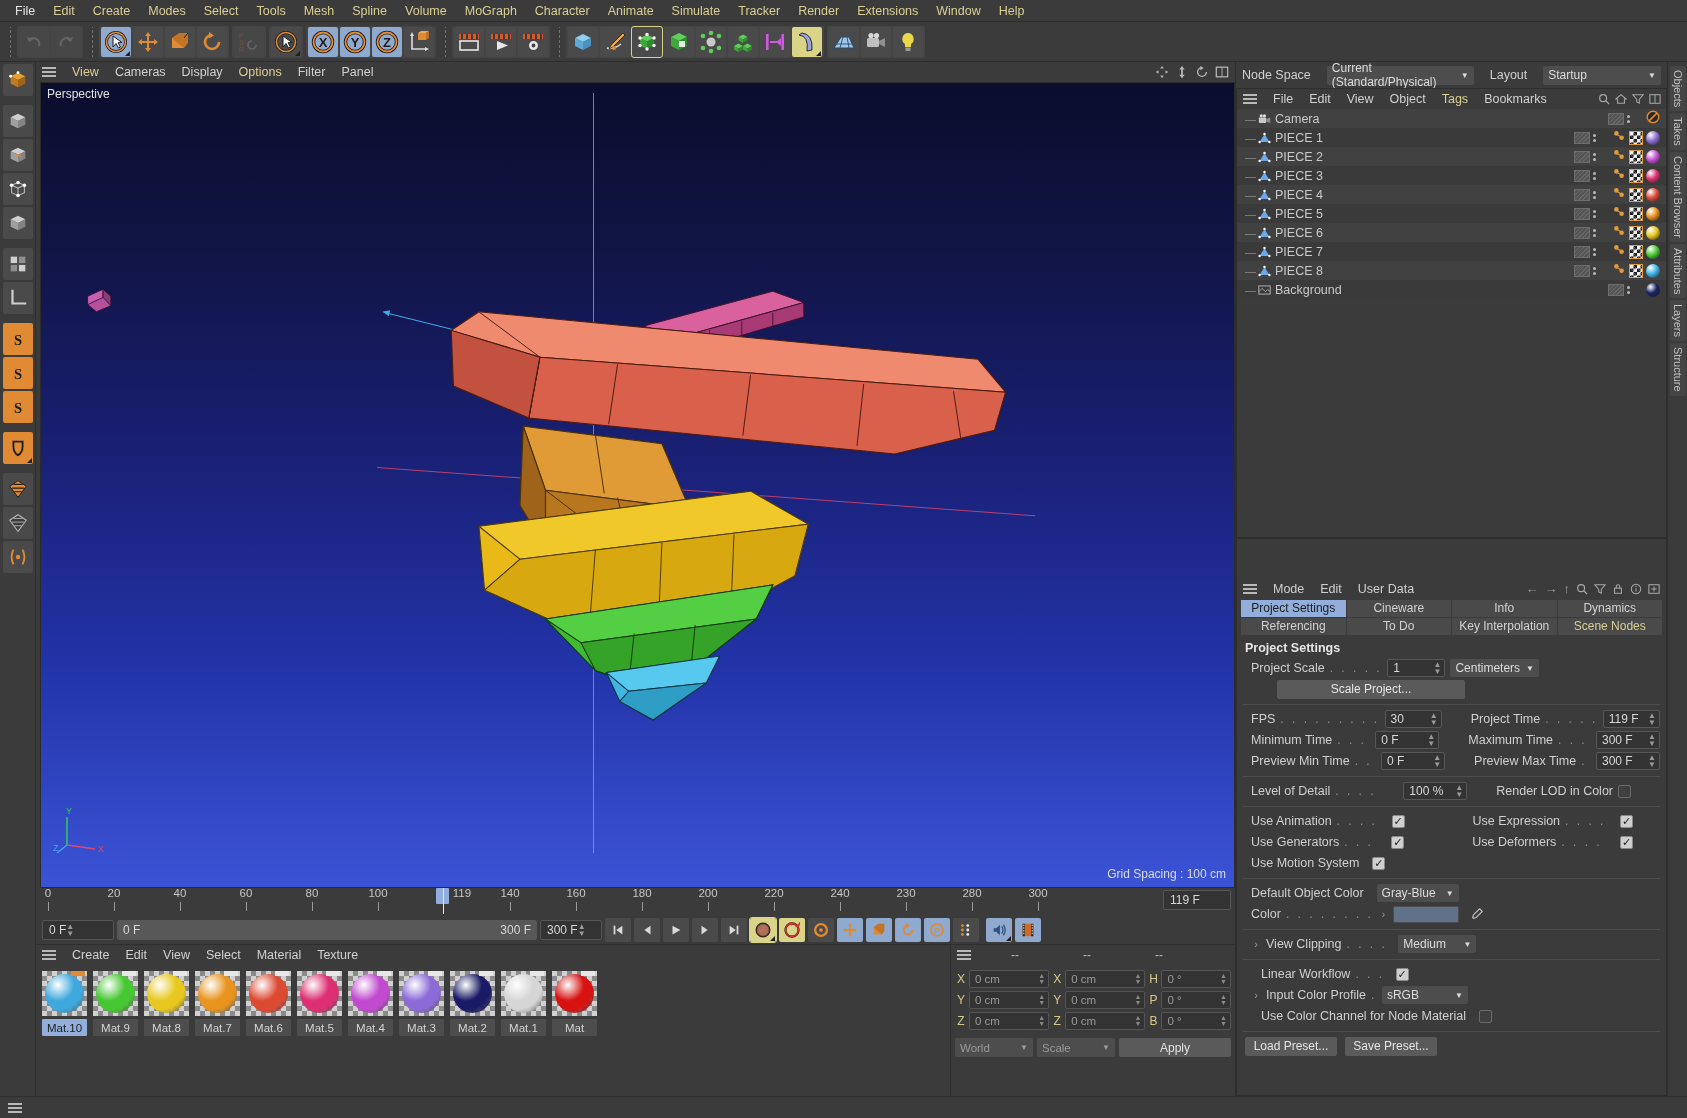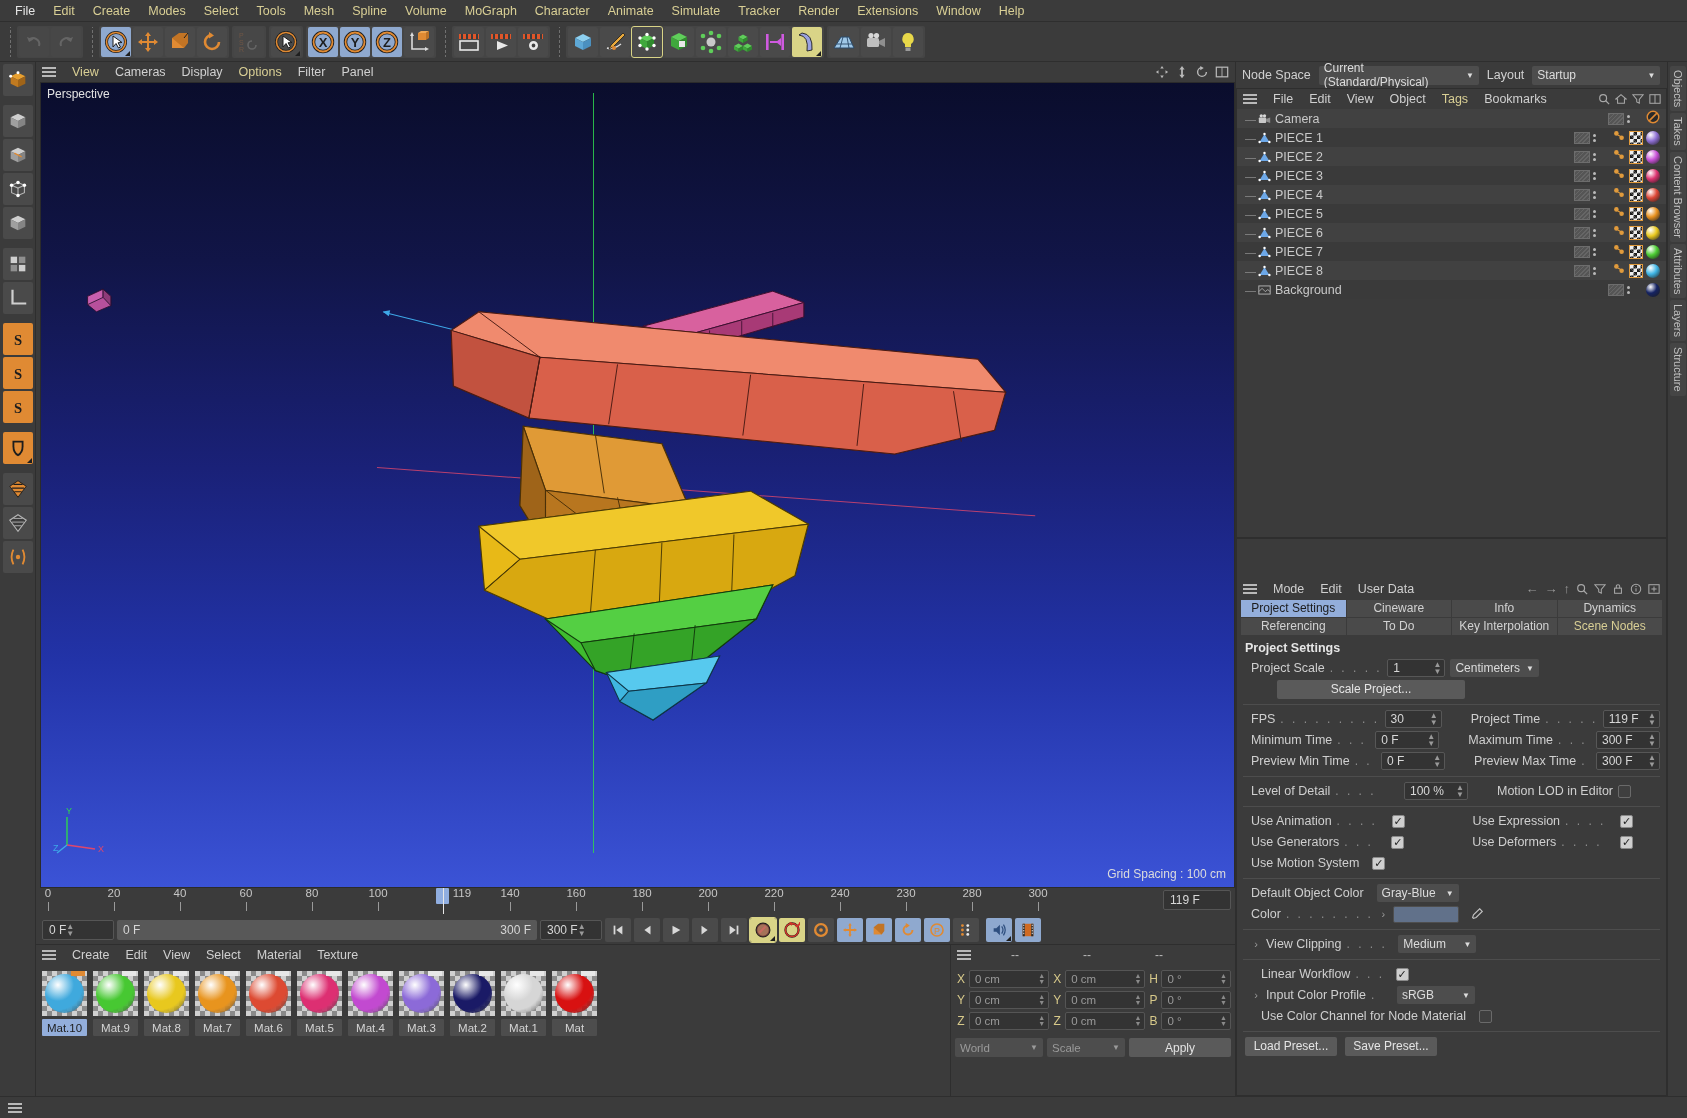--- a/index.html
+++ b/index.html
@@ -144,21 +144,21 @@
            justify-content:space-between; padding-right:3px;}
   .cbtm{ display:flex; align-items:center; gap:4px; padding:6px 4px 0 4px;}
   .csel{ height:19px; background:#4d4d4d; border-radius:2px; color:#9a9a9a; font-size:11.5px;
          display:flex;align-items:center; justify-content:space-between; padding:0 5px; }
   .capply{ height:19px; background:#5a5a5a; border-radius:2px; color:#e2e2e2; font-size:12px;
            display:flex;align-items:center;justify-content:center; flex:1 1 auto;}
 
   
   .rightdock{ width:432px; flex:0 0 432px; background:#3b3b3b; display:flex; flex-direction:column;
               border-left:1px solid #2e2e2e; }
-  .topstrip{ height:26px; background:#3b3b3b; display:flex; align-items:center; padding:0 6px; gap:8px;
+  .topstrip{ height:26px; background:#3b3b3b; display:flex; align-items:center; padding:0 6px; gap:16px;
              flex:0 0 26px;}
   .topstrip .lbl{ font-size:12.5px; color:#d0d0d0; white-space:nowrap;}
   .dd{ height:19px; background:#4d4d4d; border-radius:2px; display:flex;align-items:center;
        justify-content:space-between; padding:0 5px; color:#dcdcdc; font-size:12px;}
   .objmgr{ flex:0 0 450px; display:flex; flex-direction:column; border:1px solid #2e2e2e; background:#3b3b3b;}
   .objbar{ height:20px; display:flex; align-items:center; padding-left:4px; background:#3b3b3b;}
   .objbar .mi{ padding:0 8px; font-size:12.5px; height:20px; line-height:20px; color:#d0d0d0;}
   .objbar .mi.y{ color:#d9cf95;}
   .objbar .icons{ margin-left:auto; display:flex; gap:5px; padding-right:5px; align-items:center;}
   .objlist{ flex:1 1 auto; overflow:hidden; background:#3b3b3b;}
@@ -1007,21 +1007,21 @@
                   <span style="font-size: 7px; line-height: 6px; color: rgb(138, 138, 138); display: flex; flex-direction: column;">▲<br>▼</span>
                 </span>
                 <span class="clbl">B</span>
                 <span class="cfield">
                   <span>0 °</span>
                   <span style="font-size: 7px; line-height: 6px; color: rgb(138, 138, 138); display: flex; flex-direction: column;">▲<br>▼</span>
                 </span>
               </div>
             </div>
           <div class="cbtm">
-            <div class="csel" style="width:88px">
+            <div class="csel" style="width:78px">
               <span>World</span>
               <span style="font-size:8px">▼</span>
             </div>
             <div class="csel" style="width:78px">
               <span>Scale</span>
               <span style="font-size:8px">▼</span>
             </div>
             <div class="capply">Apply</div>
           </div>
         </div>
@@ -1449,21 +1449,21 @@
         </div>
         <div class="hsep"></div>
 
         <div class="prow">
           <span class="plabel">Level of Detail</span>
           <span class="pdots">. . . .</span>
           <span class="spin" style="width:64px;margin-left:auto">
             <span>100 %</span>
               <span class="arrows">▲<br>▼</span>
           </span>
-          <span class="plabel" style="margin-left:24px">Motion LOD in Editor</span>
+          <span class="plabel" style="margin-left:24px">Render LOD in Color</span>
           <span class="chk off">✓</span>
           <span style="width:24px"></span>
         </div>
         <div class="hsep"></div>
 
         <div class="prow">
           <span class="plabel">Use Animation</span>
           <span class="pdots">. . . .</span>
           <span class="chk" style="margin-left:auto">✓</span>
           <span style="width:34px"></span>
@@ -1519,21 +1519,21 @@
 
         <div class="prow">
           <span class="plabel" style="margin-left:10px">Linear Workflow</span>
           <span class="pdots">. . .</span>
           <span class="chk" style="margin-left:6px">✓</span>
         </div>
         <div class="prow">
           <span class="arrowr">›</span>
           <span class="plabel">Input Color Profile</span>
           <span class="pdots">.</span>
-          <span class="dd" style="width:78px;height:18px;margin-left:15px">
+          <span class="dd" style="width:86px;height:18px;margin-left:0">
             <span>sRGB</span>
             <span style="font-size:8px">▼</span>
           </span>
         </div>
         <div class="prow">
           <span class="plabel" style="margin-left:10px">Use Color Channel for Node Material</span>
           <span class="chk off" style="margin-left:8px">✓</span>
         </div>
         <div class="hsep"></div>
 

